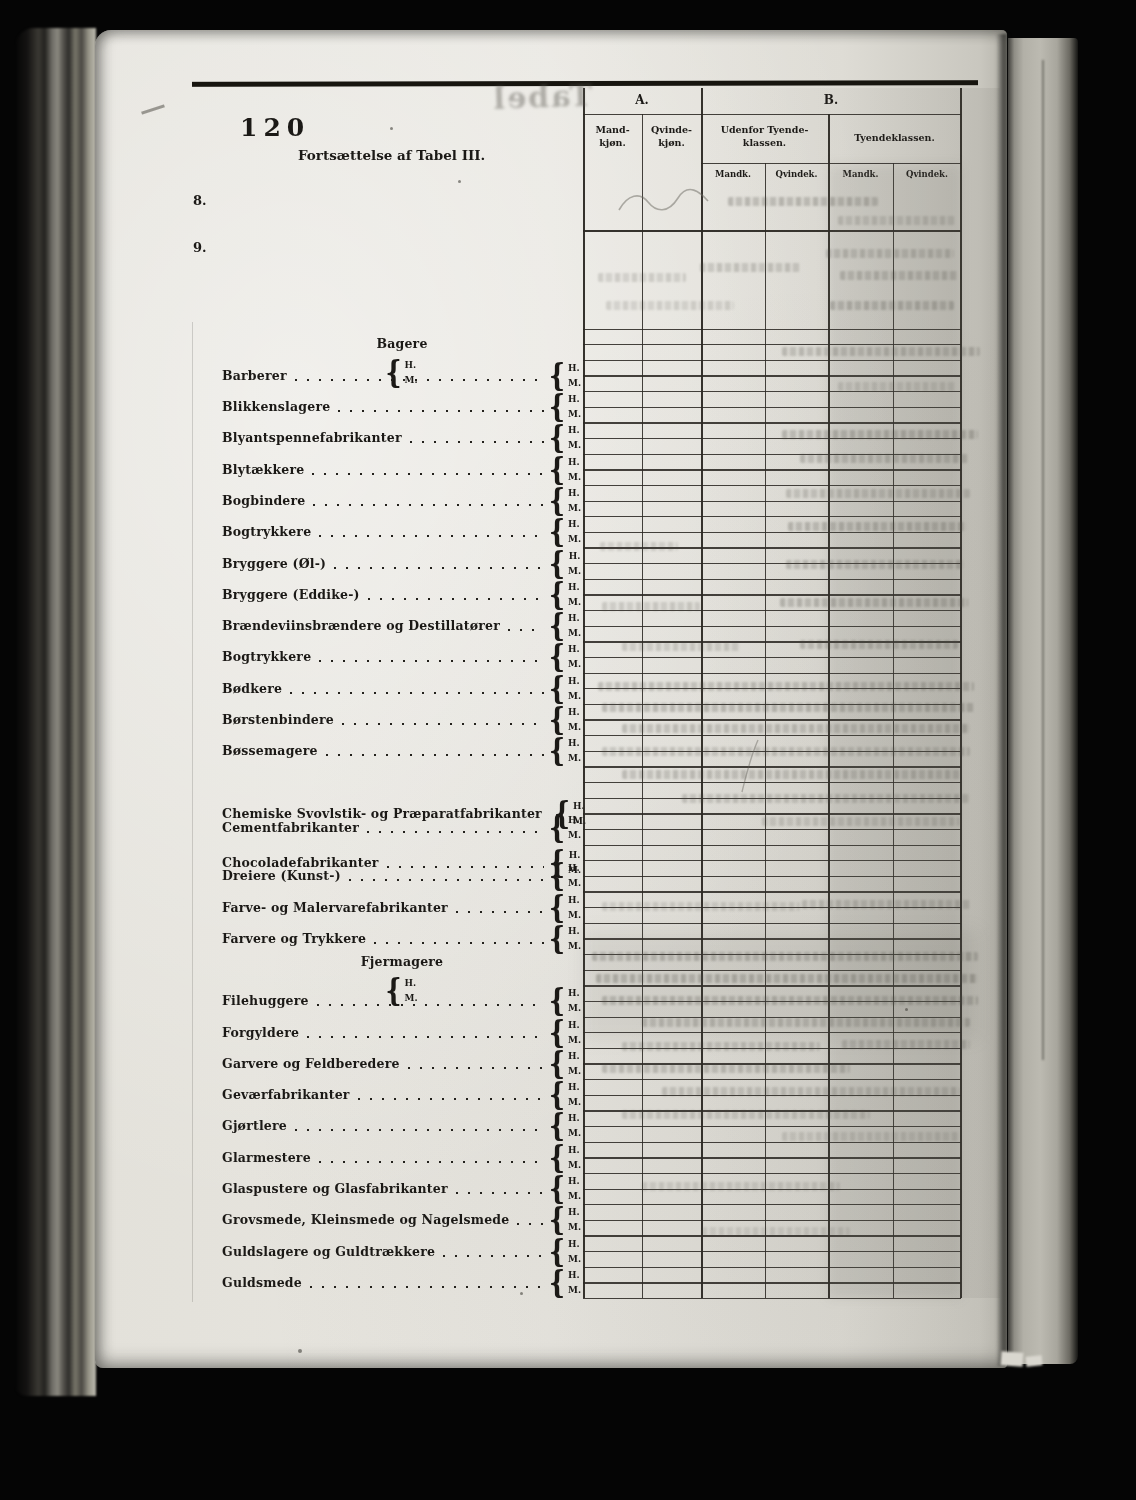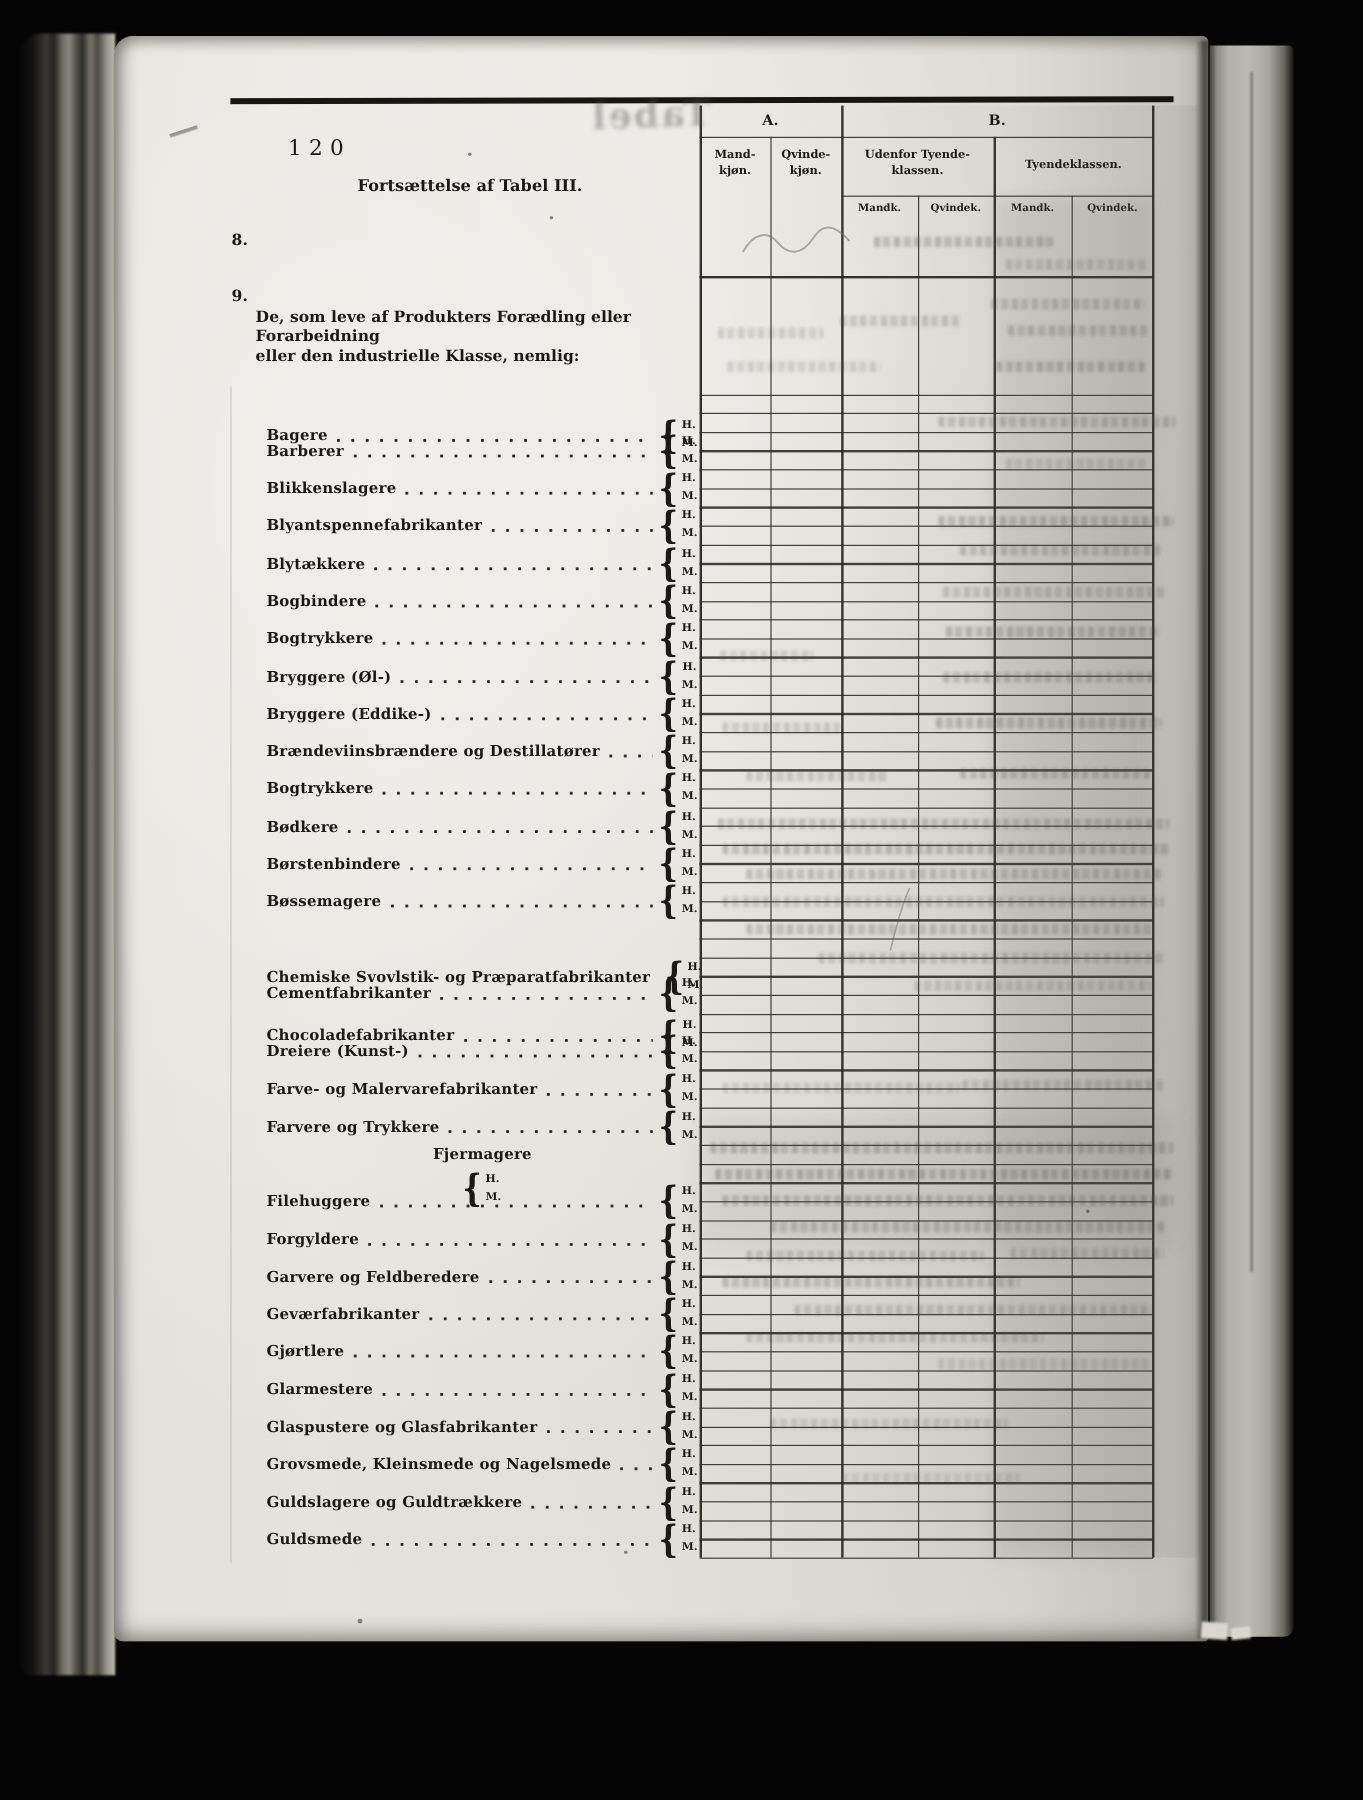--- a/index.html
+++ b/index.html
@@ -22,21 +22,21 @@
     background:linear-gradient(90deg,rgba(0,0,0,0),rgba(18,18,16,.6) 55%,rgba(18,18,16,.15));filter:blur(1px);}
   #stack{left:1008px;top:38px;width:70px;height:1326px;border-radius:0 4px 8px 2px;
     background:linear-gradient(90deg,#3f3e3a 0%,#8f8d85 9%,#b2b0a7 22%,#bcbab1 46%,#a8a69d 70%,#6b6961 88%,#151513 100%);
     filter:blur(.6px);}
   #stack-line{left:1042px;top:60px;width:2px;height:1000px;background:rgba(45,44,40,.45);filter:blur(1px);}
   .chip{background:#d9d7cf;filter:blur(.8px);}
 
   
   .ink{color:#1b1916;}
   #top-rule{left:192px;top:81px;width:786px;height:5px;background:#17150f;filter:blur(.5px);transform:rotate(-.12deg);}
-  #page-number{left:240px;top:113px;font-size:18px;font-weight:normal;letter-spacing:6px;}
+  #page-number{left:240px;top:113px;font-size:25px;font-weight:bold;letter-spacing:6px;}
   #page-title{left:298px;top:147px;font-size:13.5px;font-weight:bold;}
   .sect{width:392px;font-size:13px;font-weight:bold;line-height:16.5px;white-space:pre-line;}
   .sect .num{position:absolute;left:-20px;top:0;}
   #sect8{left:213px;top:193px;}
   #sect9{left:213px;top:240px;}
   #note{left:210px;top:284px;width:374px;font-size:8px;font-weight:bold;line-height:10.5px;white-space:pre-line;color:#23211d;}
 
   
   .occ-row{left:222px;width:360px;display:flex;align-items:center;}
   .occ-name{font-size:12.5px;font-weight:bold;white-space:nowrap;letter-spacing:.2px;color:#1b1916;flex:none;}
@@ -83,26 +83,25 @@
 
   <div class="abs" id="top-rule"></div>
   <div class="abs ink" id="page-number">120</div>
   <div class="abs ink" id="page-title">Fortsættelse af Tabel III.</div>
 
   <div class="abs sect ink" id="sect8">
     <span class="num">8.</span>
   </div>
 
   <div class="abs sect ink" id="sect9">
-    <span class="num">9.</span><span>De, som leve af Produkters Forædling eller Forarbeidning
-eller den industrielle Klasse, nemlig:</span>
+    <span class="num">9.</span>
   </div>
 
   <div class="abs" id="occ-list" style="left:0;top:0;">
-      <div class="abs occ-row" style="top: 347px; height: 31.2742px;">
+      <div class="abs occ-row" style="top: 336px; height: 31.2742px; flex-direction: column;">
         <span class="occ-name">Bagere</span>
         <span class="leader"></span>
         <span class="hm">
           <span class="brace">{</span>
           <span class="hm-labels">
             <span>H.</span>
             <span>M.</span>
           </span>
         </span>
       </div>

